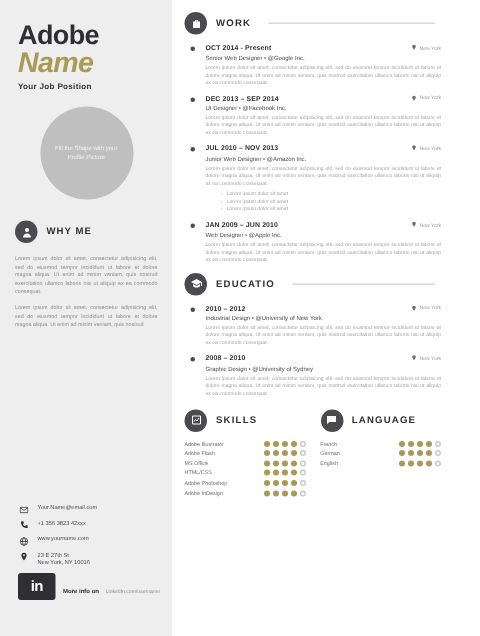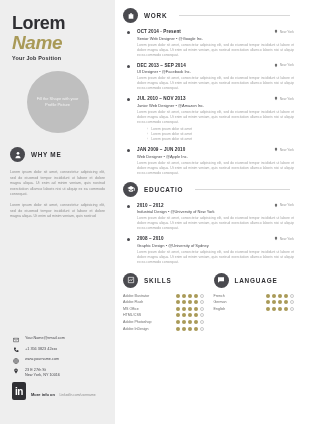--- a/index.html
+++ b/index.html
@@ -69,21 +69,21 @@
   .body-text p + p { margin-top:5px; }
 
   .contact-list { position:absolute; left:12px; top:336px; }
   .contact-row { display:flex; align-items:flex-start; gap:6px; margin-bottom:4px; }
   .contact-ico { width:7px; flex:0 0 7px; display:flex; justify-content:center; padding-top:0.5px; }
   .contact-ico svg { width:6px; height:6px; fill:#2f2f33; }
   .contact-txt { font-size:3.8px; line-height:5.4px; color:#4a4a4f; }
 
   .linkedin-block { position:absolute; left:12px; top:382px; display:flex; align-items:center; gap:5px; }
   .li-badge {
-    width:14px; height:18px; background:#2f2f33; border-radius:2px;
+    width:25px; height:18px; background:#2f2f33; border-radius:2px;
     display:flex; align-items:center; justify-content:center;
     color:#fff; font-size:10px; font-weight:bold; letter-spacing:-0.5px;
     font-family:"Liberation Sans", sans-serif;
   }
   .li-text .li-main { font-size:4px; font-weight:bold; color:#2f2f33; line-height:5.5px; }
   .li-text .li-sub  { font-size:3.4px; color:#8d8d8d; line-height:5px; }
 
   
   .right { flex:1; height:424px; background:#ffffff; padding:8px 6px 0 8px; position:relative; }
 
@@ -123,21 +123,21 @@
   .dot.empty { background:transparent; border:0.6px solid #c9c9c9; }
 </style>
 </head>
 <body>
 
 <div class="page">
 
   <div class="left">
 
     <div class="name-block">
-      <div class="name-first">Lorem</div>
+      <div class="name-first">Adobe</div>
       <div class="name-last">Name</div>
       <div class="job-position">Your Job Position</div>
     </div>
 
     <div class="photo-wrap">
       <div class="photo-circle">
         <div class="photo-text">Fill the Shape with your Profile Picture</div>
       </div>
     </div>
 

